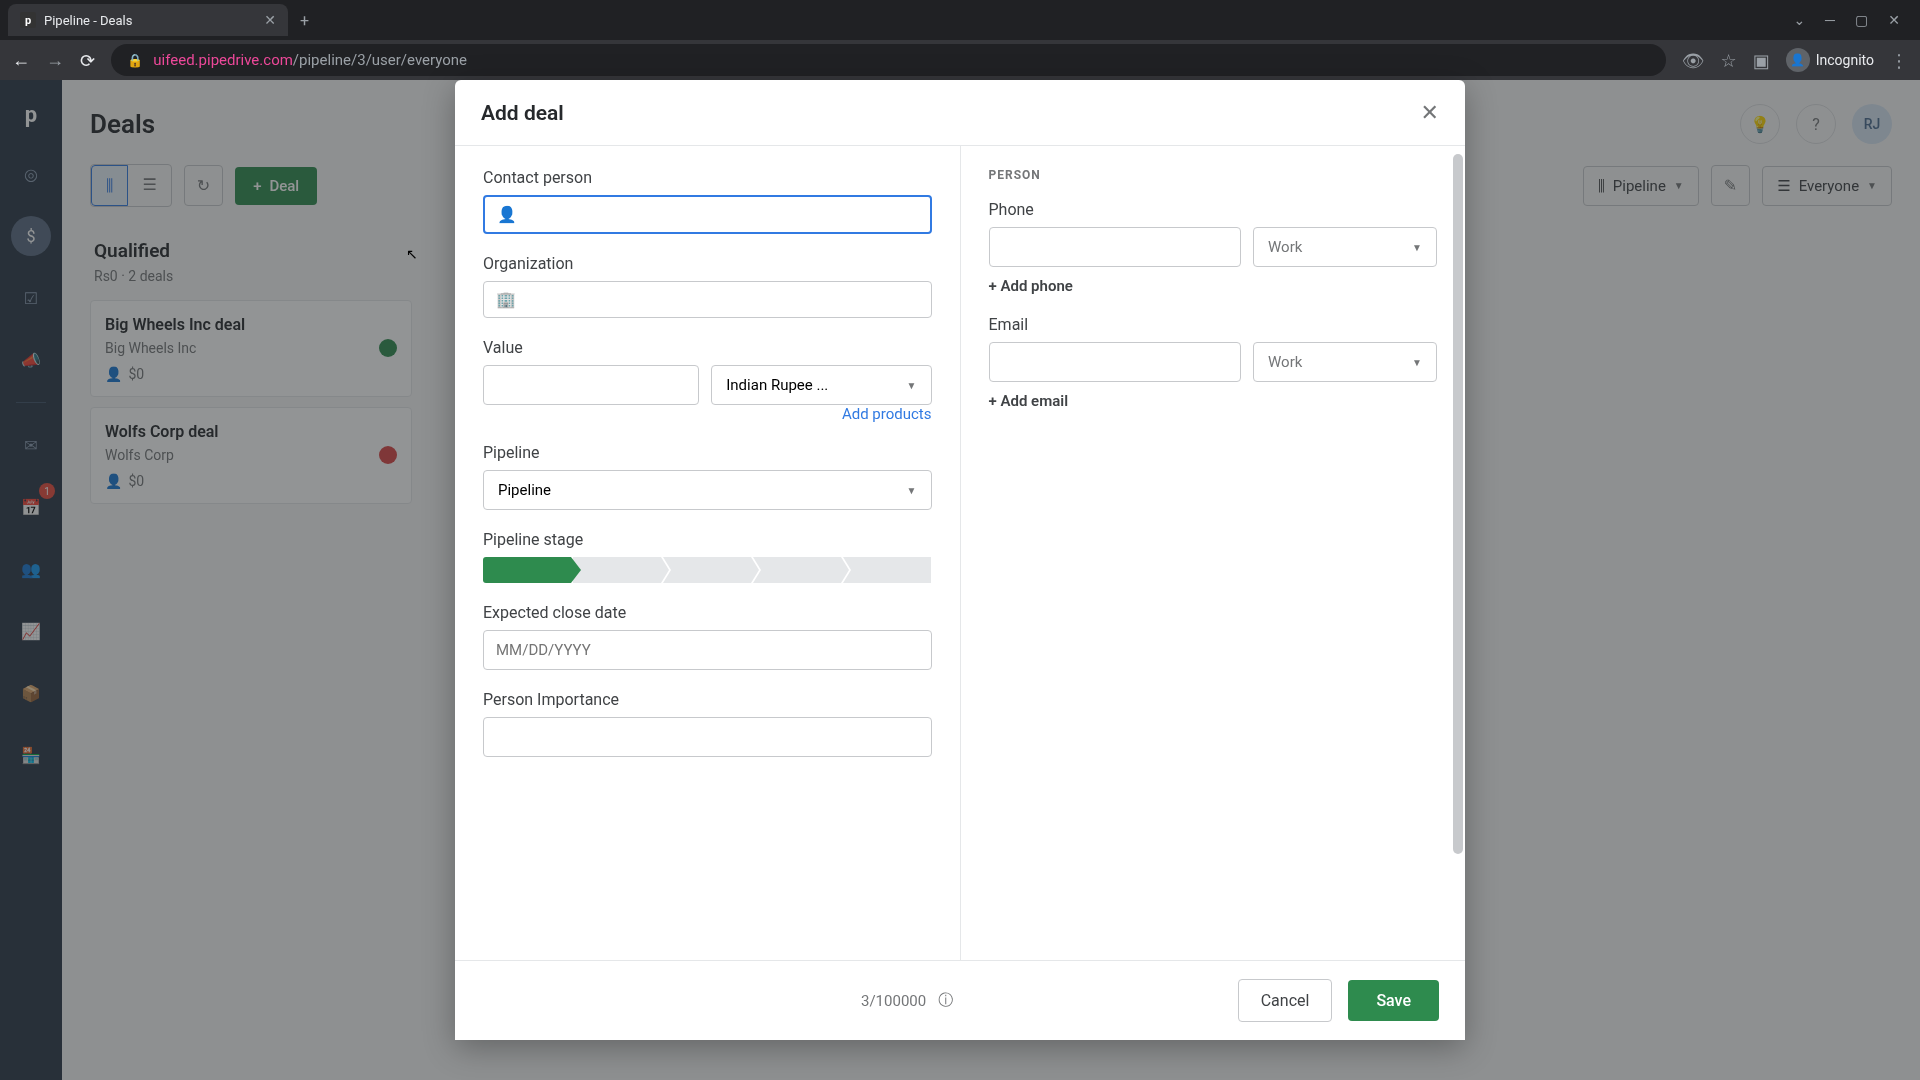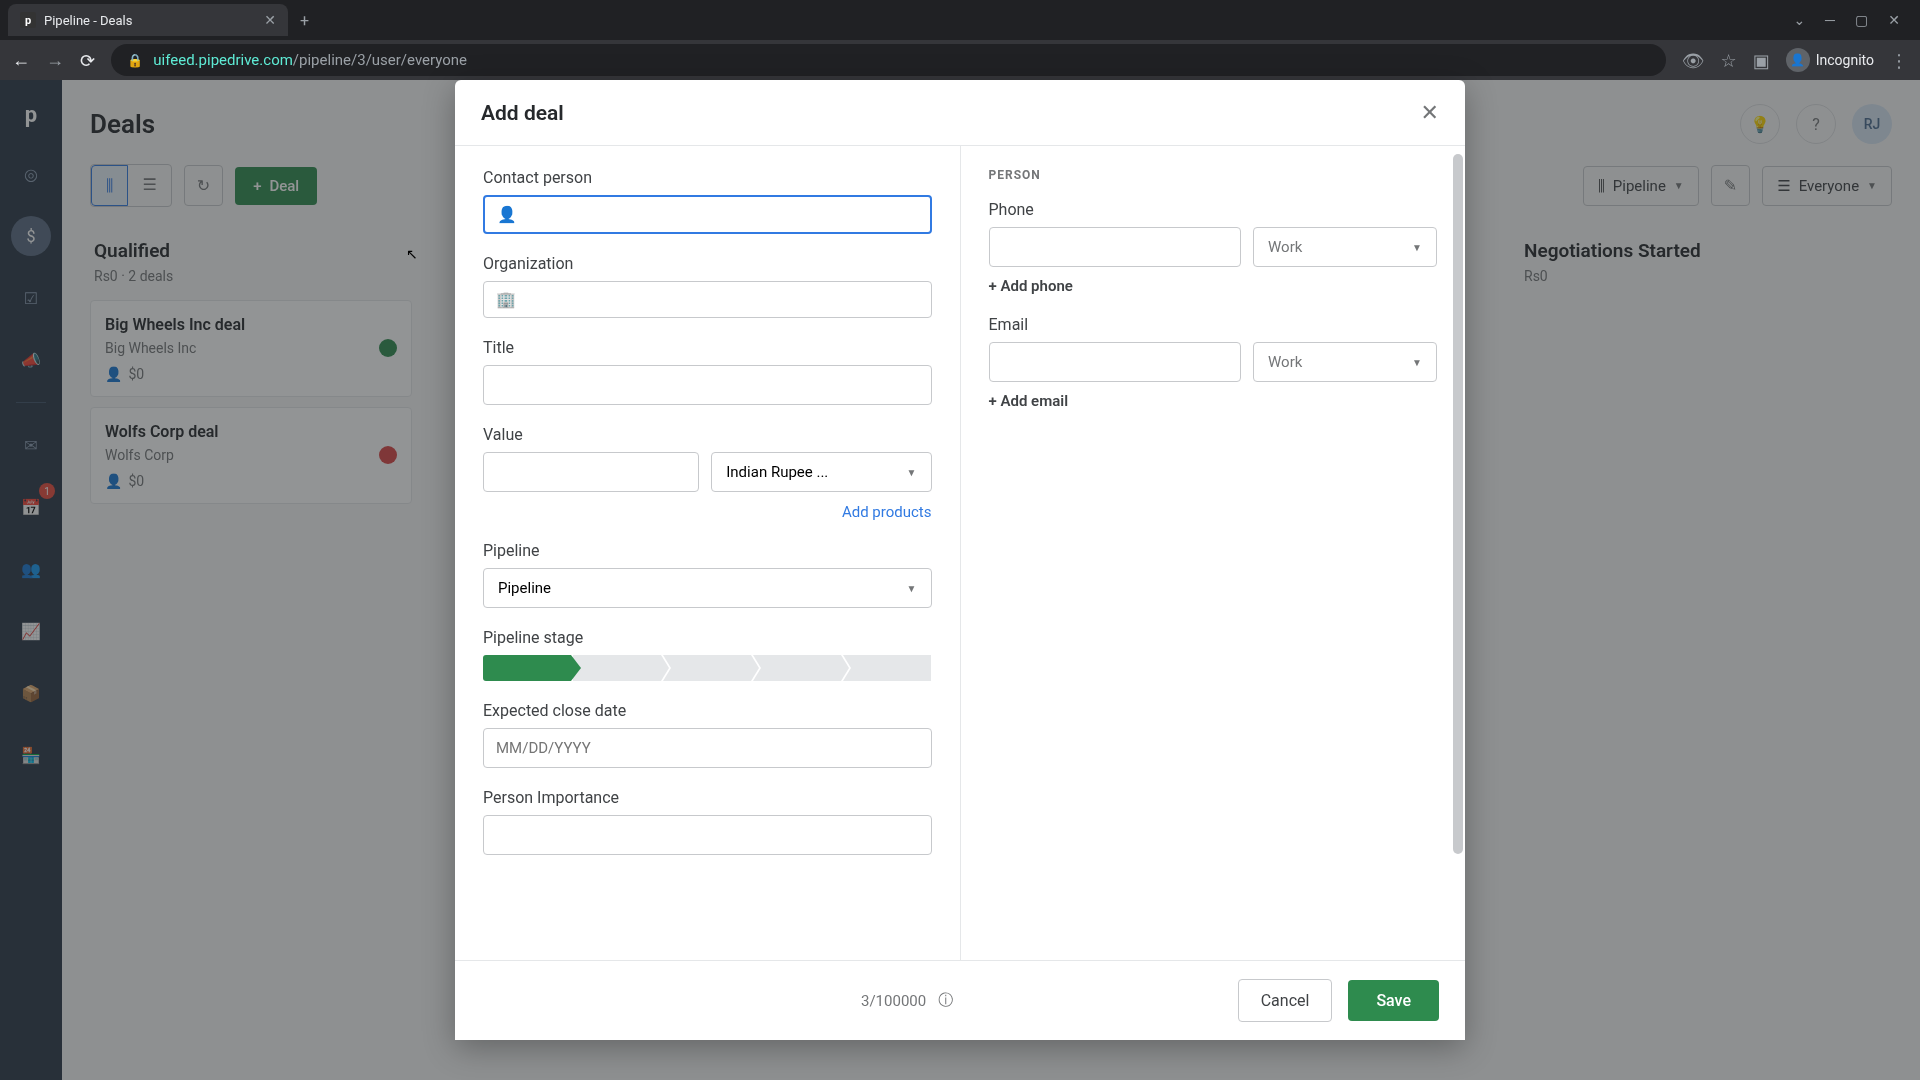--- a/index.html
+++ b/index.html
@@ -13,21 +13,21 @@
 .tab-close { margin-left: auto; color: #9aa0a6; font-size: 14px; cursor: pointer; }
 .new-tab { color: #9aa0a6; padding: 8px; cursor: pointer; font-size: 16px; }
 .window-controls { margin-left: auto; display: flex; gap: 20px; color: #9aa0a6; padding-right: 12px; }
 .window-control { cursor: pointer; font-size: 14px; }
 
 .nav-bar { display: flex; align-items: center; height: 40px; padding: 4px 12px; gap: 16px; background: #35363a; }
 .nav-btn { color: #9aa0a6; cursor: pointer; font-size: 18px; }
 .nav-btn.active { color: #e8eaed; }
 .url-bar { flex: 1; display: flex; align-items: center; gap: 10px; background: #202124; border-radius: 20px; padding: 7px 16px; color: #e8eaed; font-size: 15px; }
 .lock-icon { color: #9aa0a6; font-size: 13px; }
-.url-text { color: #5eead4; }
+.url-text { color: #ec4899; }
 .url-path { color: #9aa0a6; }
 .nav-right { display: flex; align-items: center; gap: 16px; color: #e8eaed; }
 .incognito-badge { display: flex; align-items: center; gap: 6px; font-size: 14px; }
 .incognito-avatar { width: 24px; height: 24px; background: #5f6368; border-radius: 50%; display: flex; align-items: center; justify-content: center; font-size: 12px; }
 
 
 .app-container { position: relative; width: 100%; height: calc(100% - 80px); background: #f7f7f7; display: flex; }
 
 .sidebar { width: 62px; background: #2a3646; display: flex; flex-direction: column; align-items: center; padding: 16px 0; gap: 22px; }
 .sidebar-logo { width: 36px; height: 36px; color: #fff; display: flex; align-items: center; justify-content: center; font-size: 22px; font-weight: bold; }
@@ -84,21 +84,21 @@
 .form-input { width: 100%; padding: 10px 12px; border: 1px solid #c7c9cc; border-radius: 4px; font-size: 15px; }
 .input-with-icon { display: flex; align-items: center; gap: 8px; border: 2px solid #317ae2; border-radius: 4px; padding: 8px 12px; }
 .input-with-icon input { border: none; outline: none; flex: 1; font-size: 15px; }
 .input-icon { color: #747678; }
 .org-input-wrap { display: flex; align-items: center; gap: 8px; border: 1px solid #c7c9cc; border-radius: 4px; padding: 8px 12px; }
 .org-input-wrap input { border: none; outline: none; flex: 1; font-size: 15px; }
 
 .value-row { display: flex; gap: 12px; }
 .value-input { flex: 1; }
 .currency-select { flex: 1; display: flex; align-items: center; justify-content: space-between; padding: 10px 14px; border: 1px solid #c7c9cc; border-radius: 4px; cursor: pointer; font-size: 15px; }
-.add-products-link { text-align: right; color: #317ae2; font-size: 15px; cursor: pointer; margin-top: 11px; }
+.add-products-link { text-align: right; color: #317ae2; font-size: 15px; cursor: pointer; margin-top: 0; }
 
 .pipeline-stage-bar { display: flex; height: 26px; gap: 2px; }
 .stage-segment { flex: 1; background: #e5e7e9; position: relative; }
 .stage-segment:first-child { border-radius: 3px 0 0 3px; }
 .stage-segment.active { background: #2e8b4e; }
 .stage-segment.active::after { content: ''; position: absolute; right: -10px; top: 0; border-left: 10px solid #2e8b4e; border-top: 13px solid transparent; border-bottom: 13px solid transparent; z-index: 2; }
 .stage-segment:not(.active):not(:last-child)::after { content: ''; position: absolute; right: -8px; top: 0; border-left: 8px solid #e5e7e9; border-top: 13px solid transparent; border-bottom: 13px solid transparent; z-index: 1; filter: drop-shadow(2px 0 0 #fff); }
 
 .section-label { font-size: 12px; font-weight: 700; letter-spacing: 1px; color: #747678; margin-bottom: 18px; }
 .contact-row { display: flex; gap: 12px; }
@@ -227,26 +227,20 @@
         <div class="deal-card">
           <div class="deal-title">Wolfs Corp deal</div>
           <div class="deal-org">Wolfs Corp</div>
           <div class="deal-status red"></div>
           <div class="deal-footer">
             <span>👤</span>
             <span>$0</span>
           </div>
         </div>
       </div>
-      <div class="kanban-column" style="margin-left: 1100px;">
-        <div class="column-header">
-          <div class="column-title">Negotiations Started</div>
-          <div class="column-meta">Rs0</div>
-        </div>
-      </div>
     </div>
   </div>
 </div>
 
 <div class="modal-overlay">
   <div class="modal">
     <div class="modal-header">
       <div class="modal-title">Add deal</div>
       <span class="modal-close">✕</span>
     </div>
@@ -258,24 +252,20 @@
             <span class="input-icon">👤</span>
             <input type="text" style="">
           </div>
         </div>
         <div class="form-group">
           <label class="form-label">Organization</label>
           <div class="org-input-wrap">
             <span class="input-icon">🏢</span>
             <input type="text" style="">
           </div>
-        </div>
-        <div class="form-group">
-          <label class="form-label">Title</label>
-          <input class="form-input" type="text" style="">
         </div>
         <div class="form-group">
           <label class="form-label">Value</label>
           <div class="value-row">
             <input class="form-input value-input" type="text" style="">
             <div class="currency-select">
               <span>Indian Rupee ...</span>
               <span class="dropdown-caret">▼</span>
             </div>
           </div>

